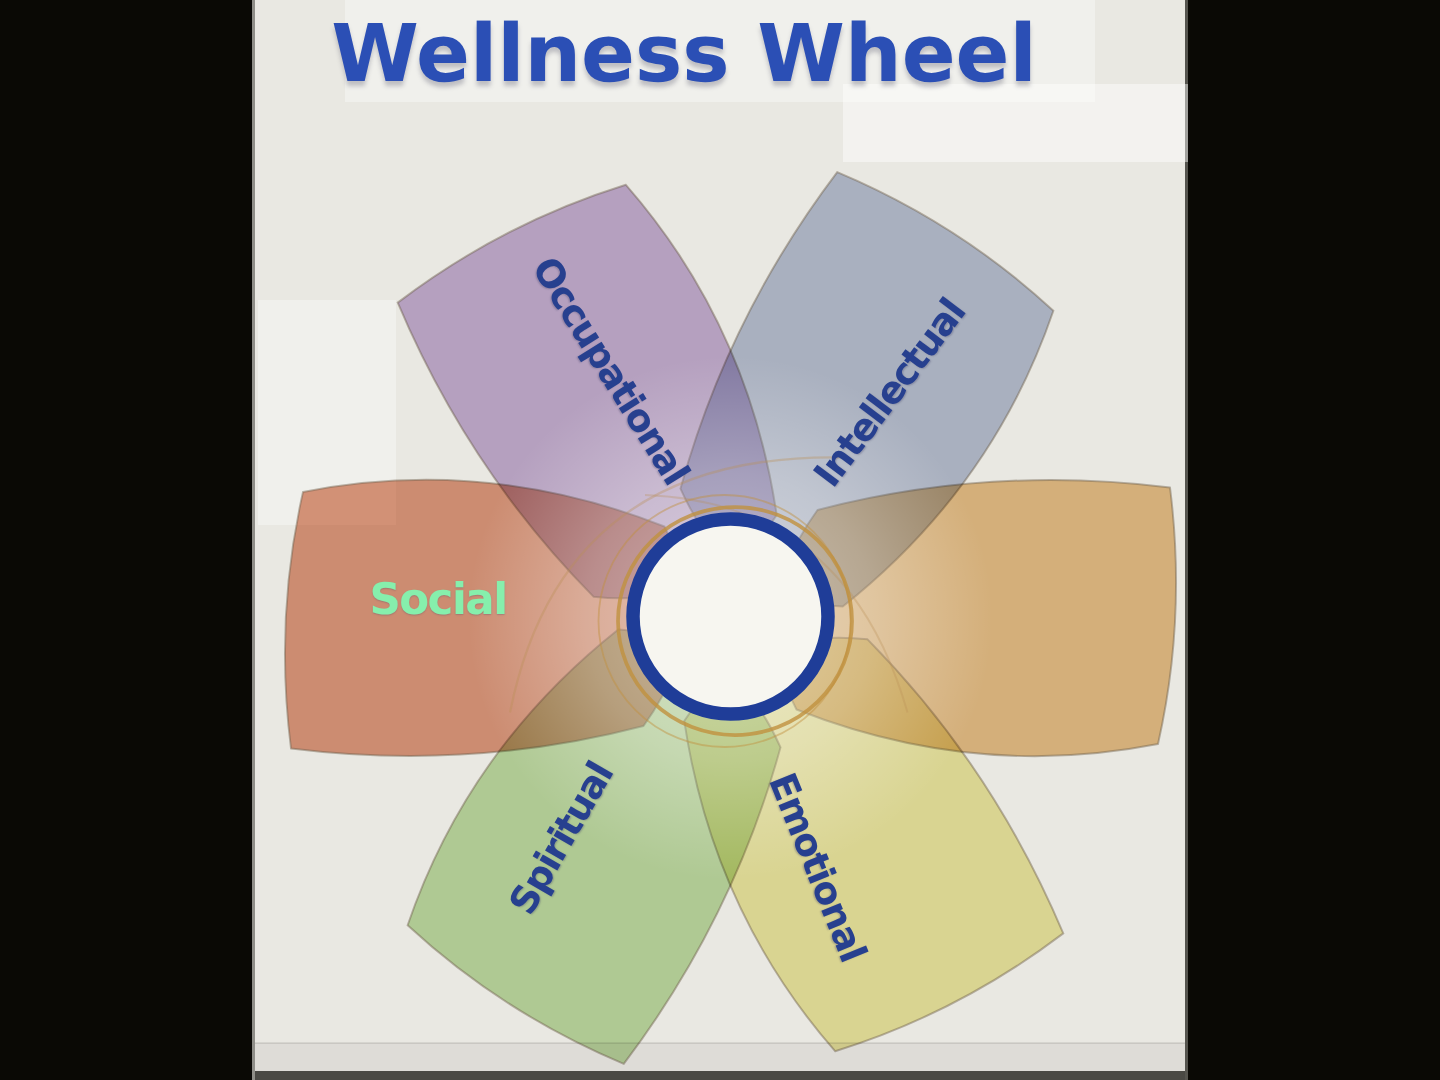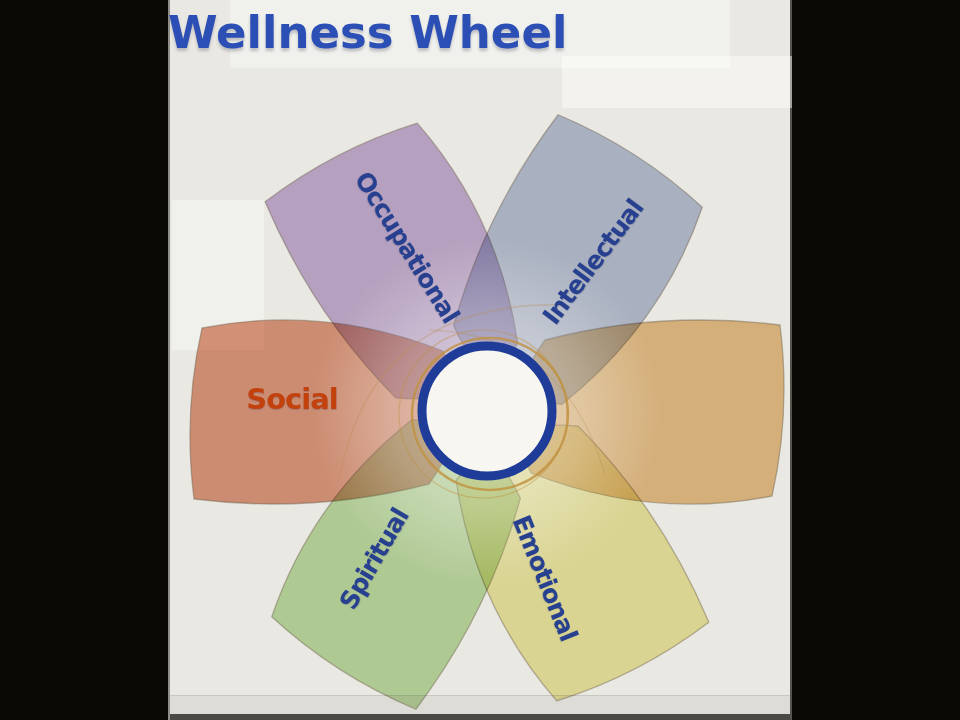--- a/index.html
+++ b/index.html
@@ -21,21 +21,21 @@
   .patch-title{left:60px;top:0;width:500px;height:68px;background:rgba(255,255,255,.35);}
   .band-bottom{
     position:absolute;left:0;bottom:6px;width:100%;height:18px;
     background:#dedcd7;border-top:1px solid #c9c7c2;
   }
   .band-bottom-dark{
     position:absolute;left:0;bottom:0;width:100%;height:6px;background:#4a4944;
   }
   .title{
     position:absolute;left:168px;top:6px;width:576px;
-    font-size:45px;font-weight:700;letter-spacing:0;
+    text-align:center;font-size:53px;font-weight:700;letter-spacing:0;
     text-shadow:0 3px 3px rgba(130,130,145,.45);
   }
   .wheel-svg{position:absolute;left:0;top:0;}
   .petal{mix-blend-mode:multiply;stroke:rgba(120,105,85,.45);stroke-width:1.3;}
   .lbl{
     position:absolute;font-weight:700;white-space:nowrap;
     letter-spacing:-1px;
     text-shadow:0 1px 1px rgba(70,70,110,.3);
   }
   .lbl-occupational{left:407px;top:247px;font-size:25px;transform:translate(-50%,-50%) rotate(58deg);}
@@ -89,15 +89,15 @@
       <ellipse cx="490" cy="414" rx="78" ry="76" stroke-width="2.5" stroke-opacity="0.8" stroke="#c0913f"></ellipse>
       <circle cx="483" cy="414" r="84" stroke-width="1.2" stroke-opacity="0.45" stroke="#c0913f"></circle>
       <circle cx="487" cy="411" r="65" stroke-width="9" fill="#f7f6f0" stroke="#1f3d98"></circle>
     </g>
   </svg>
 
   <div class="lbl lbl-occupational" style="color: rgb(39, 64, 143);">Occupational</div>
   <div class="lbl lbl-intellectual" style="color: rgb(39, 64, 143);">Intellectual</div>
   <div class="lbl lbl-emotional" style="color: rgb(39, 64, 143);">Emotional</div>
   <div class="lbl lbl-spiritual" style="color: rgb(39, 64, 143);">Spiritual</div>
-  <div class="lbl lbl-social" style="color: #c2410c;">Social</div>
+  <div class="lbl lbl-social" style="color: #86efac;">Social</div>
 
 </div>
 
 </body></html>

